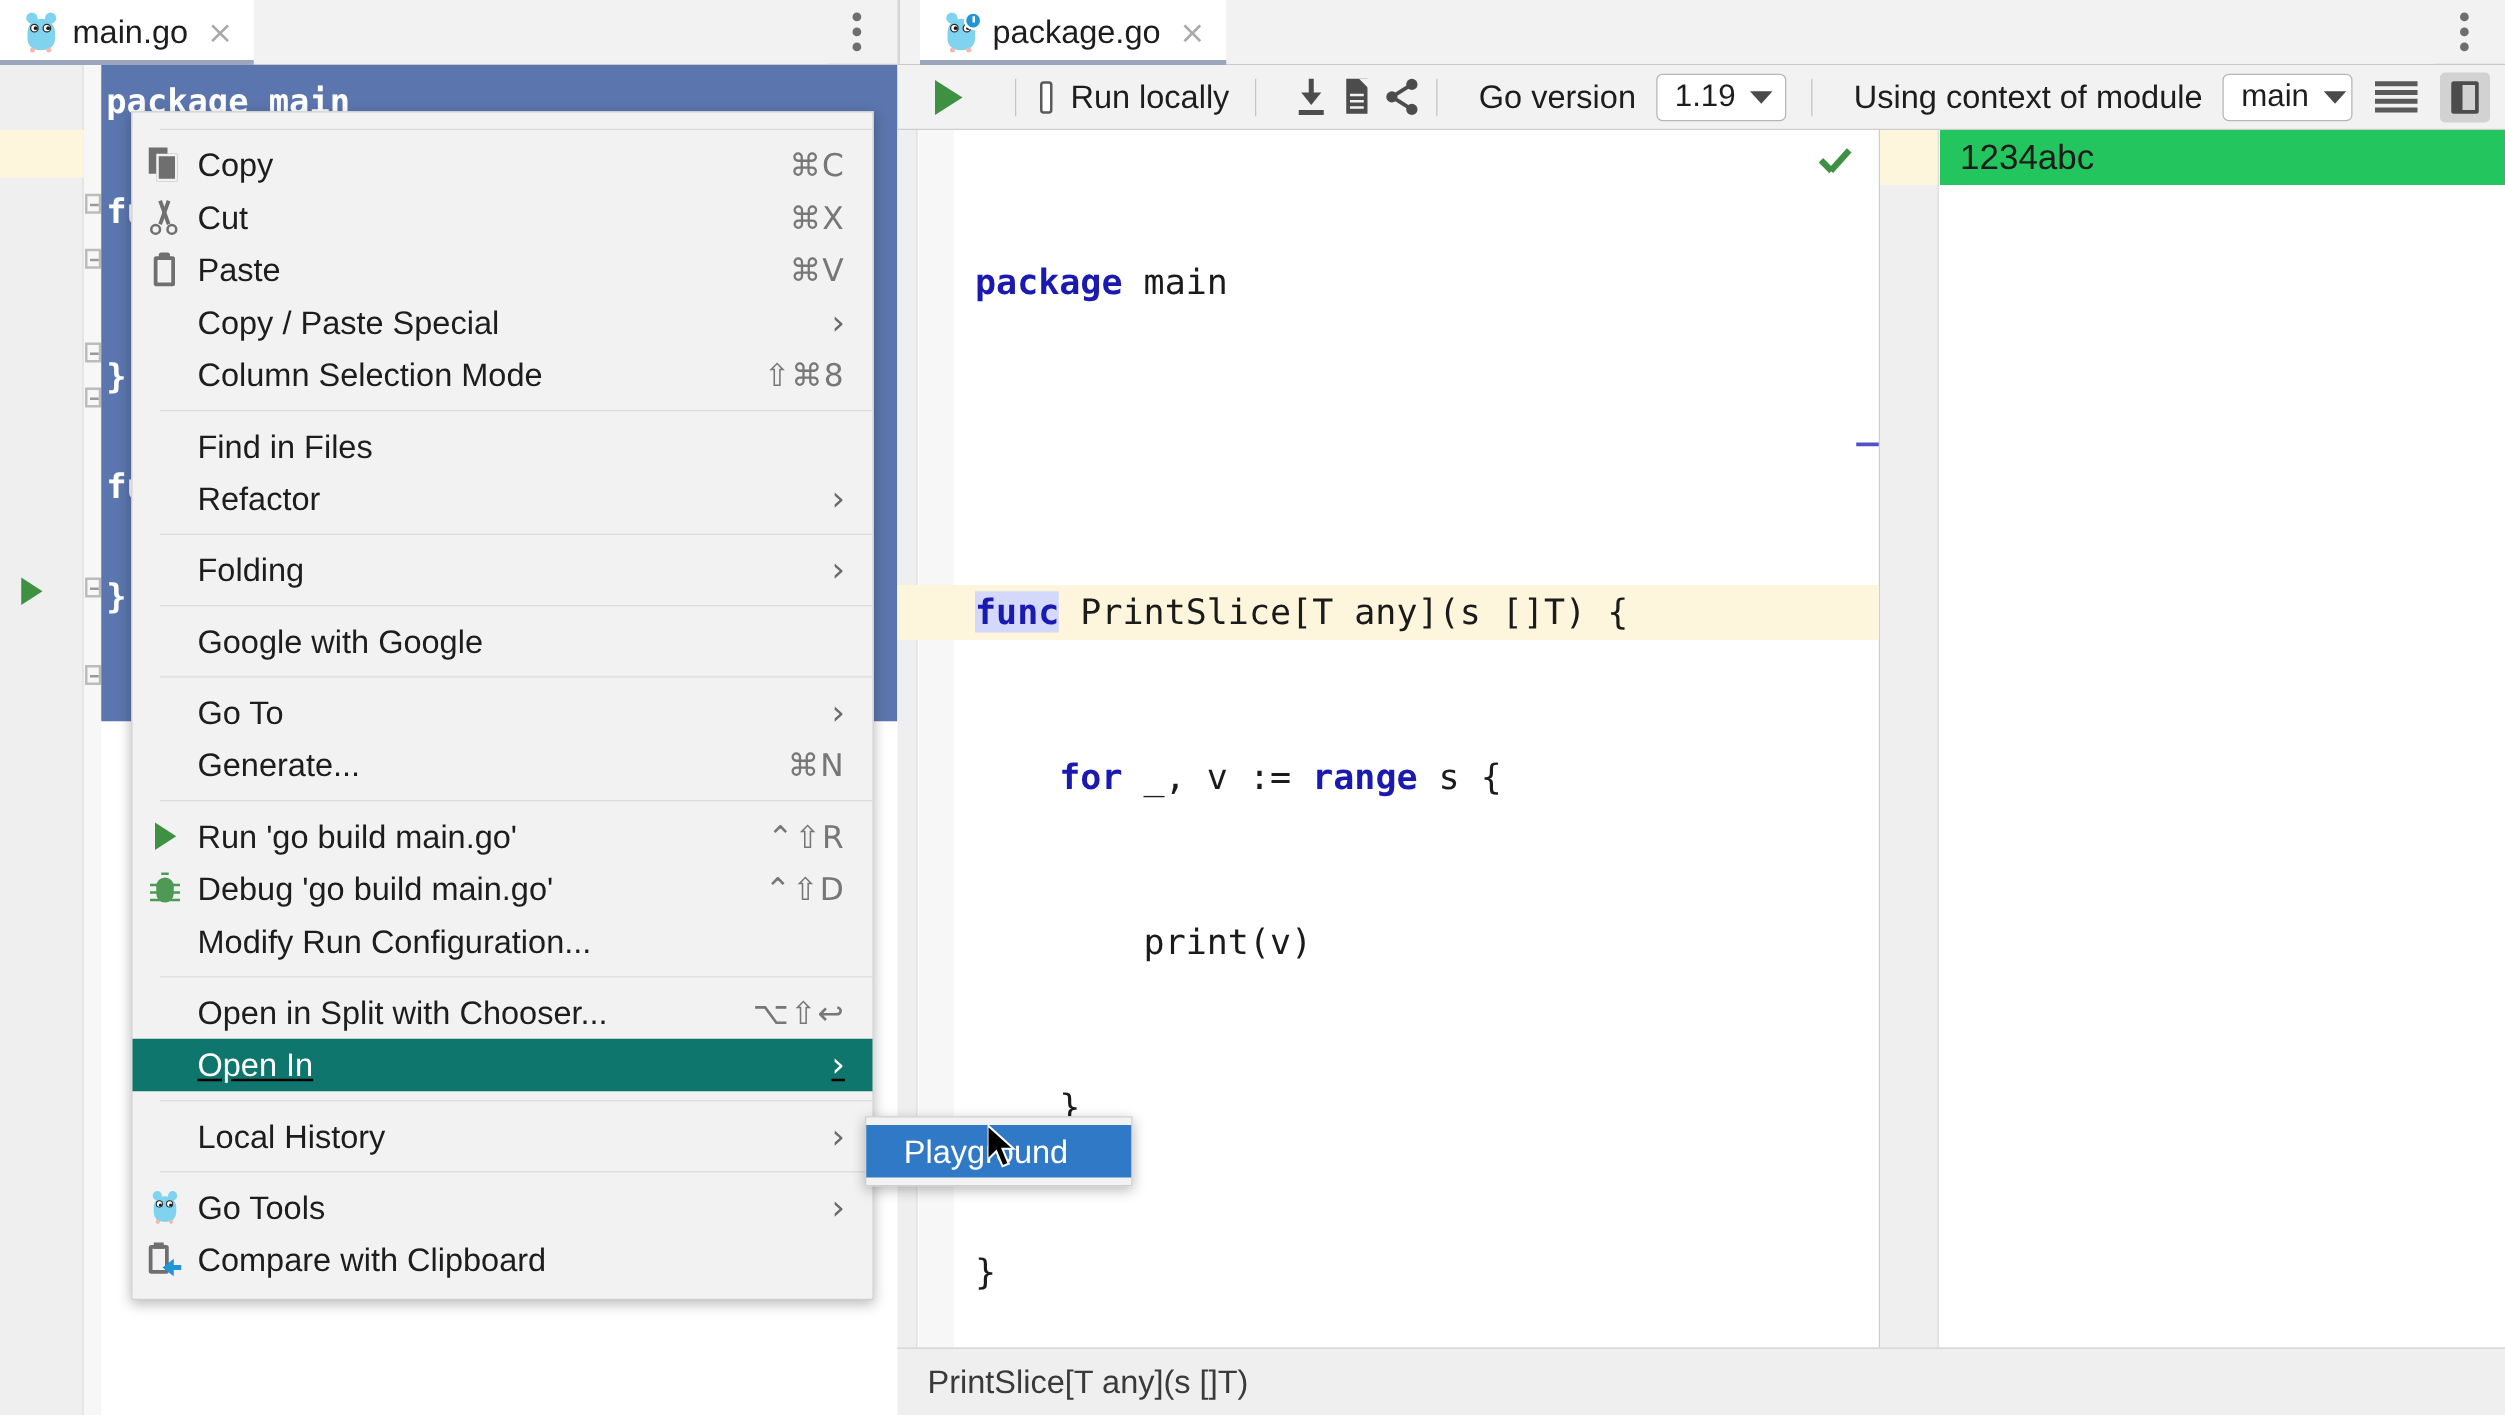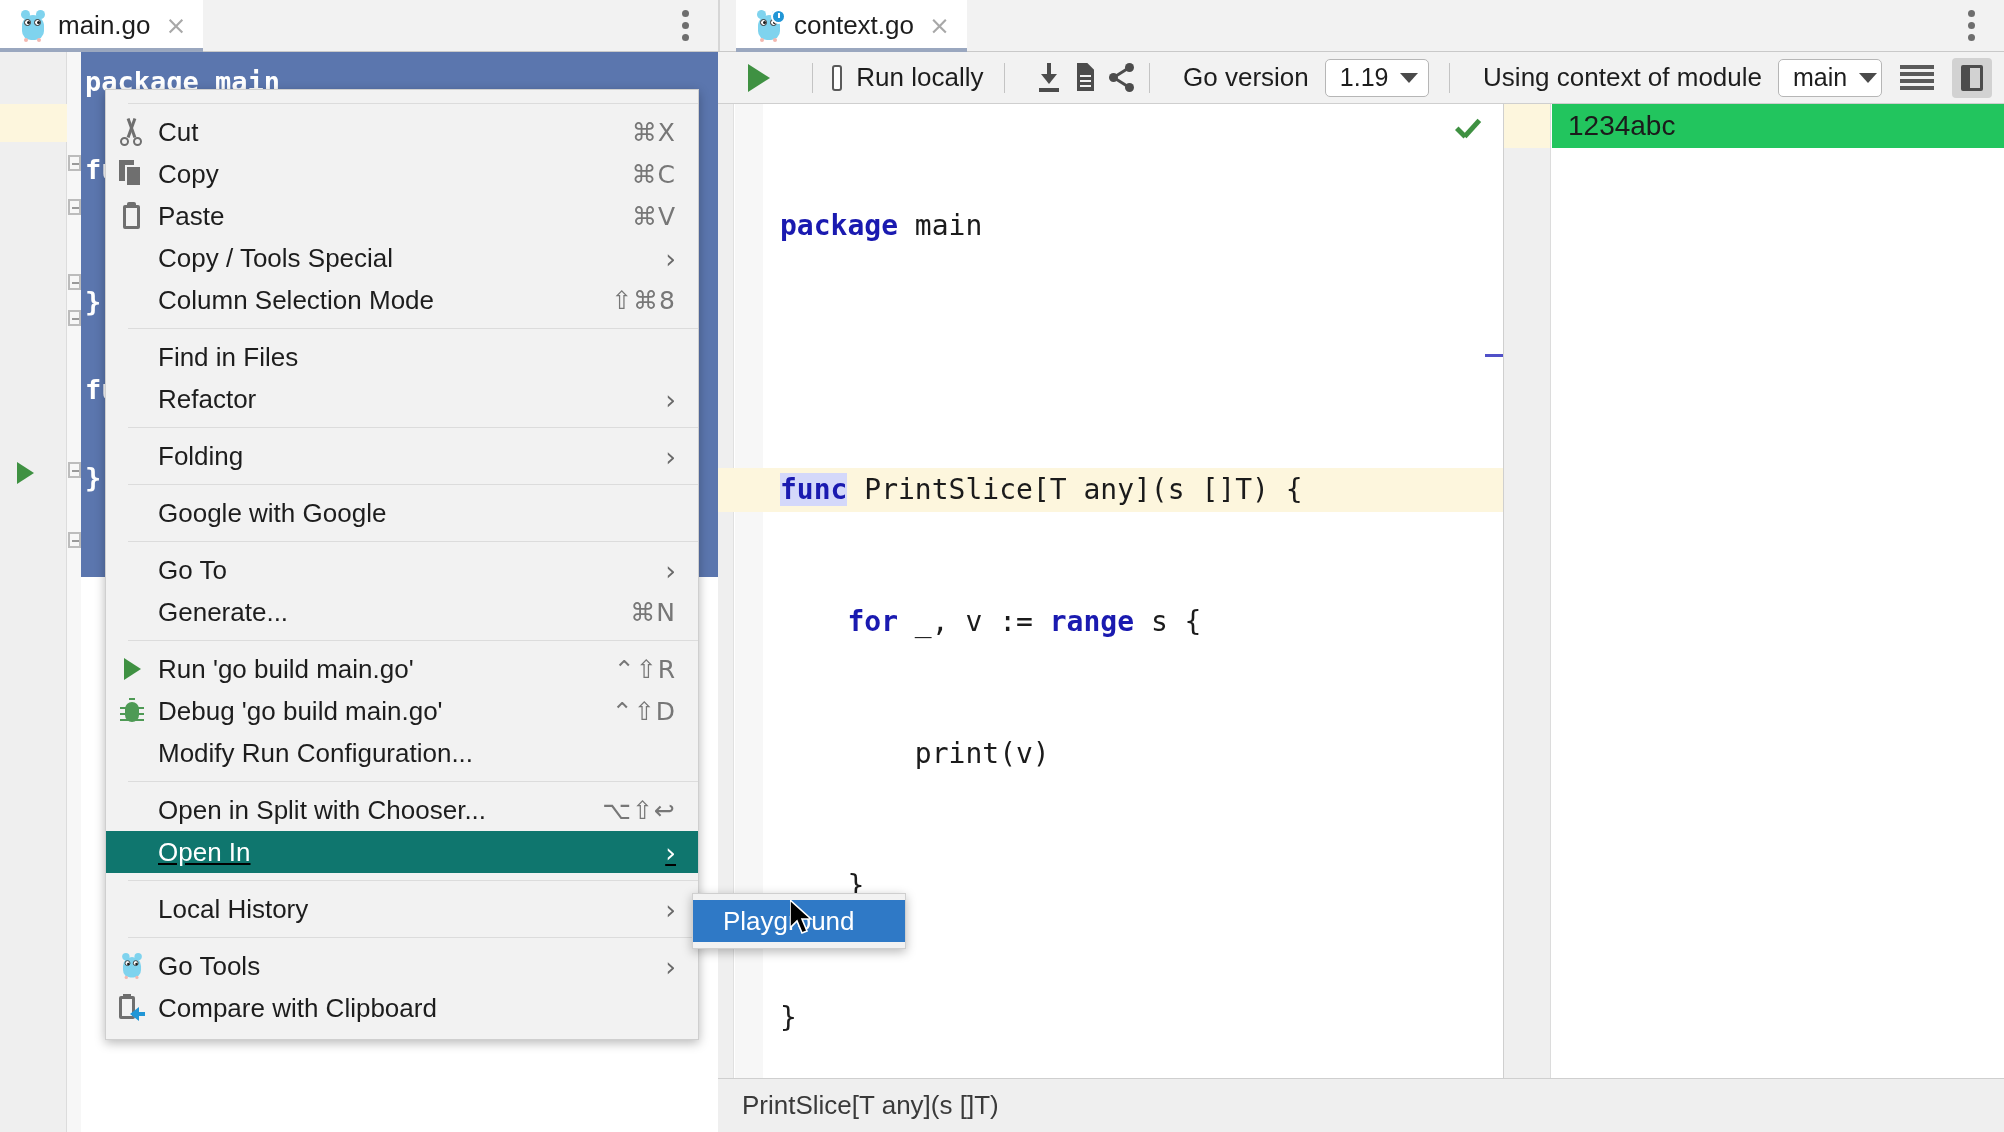--- a/index.html
+++ b/index.html
@@ -418,68 +418,68 @@
       <span class="gopher">
         <i class="ear-l"></i>
           <i class="ear-r"></i>
           <i class="body"></i>
         <i class="eye-l"></i>
           <i class="eye-r"></i>
           <i class="foot-l"></i>
           <i class="foot-r"></i>
         <i class="clockbadge"></i>
       </span>
-      <span class="tab-label">context.go</span>
+      <span class="tab-label">package.go</span>
       <span class="tab-close">×</span>
     </div>
     <div class="tabstrip-fill"></div>
     <div class="kebab">
         <i></i>
         <i></i>
         <i></i>
       </div>
   </div>
 
   <div id="ctxmenu">
       <div class="msep"></div>
+      <div class="mi">
+        <span class="mi-ic">
+          <span class="ic-copy">
+            <i class="back"></i>
+            <i class="front"></i>
+          </span>
+        </span>
+        <span class="mi-lb">Copy</span>
+        <span class="mi-sc">⌘C</span>
+      </div>
       <div class="mi">
         <span class="mi-ic">
           <span class="ic-cut">
             <i class="bl1"></i>
             <i class="bl2"></i>
             <i class="r1"></i>
             <i class="r2"></i>
           </span>
         </span>
         <span class="mi-lb">Cut</span>
         <span class="mi-sc">⌘X</span>
       </div>
       <div class="mi">
         <span class="mi-ic">
-          <span class="ic-copy">
-            <i class="back"></i>
-            <i class="front"></i>
-          </span>
-        </span>
-        <span class="mi-lb">Copy</span>
-        <span class="mi-sc">⌘C</span>
-      </div>
-      <div class="mi">
-        <span class="mi-ic">
           <span class="ic-paste">
             <i class="bd"></i>
             <i class="cl"></i>
           </span>
         </span>
         <span class="mi-lb">Paste</span>
         <span class="mi-sc">⌘V</span>
       </div>
       <div class="mi">
         <span class="mi-ic"></span>
-        <span class="mi-lb">Copy / Tools Special</span>
+        <span class="mi-lb">Copy / Paste Special</span>
         <span class="mi-ar">›</span>
       </div>
       <div class="mi">
         <span class="mi-ic"></span>
         <span class="mi-lb">Column Selection Mode</span>
         <span class="mi-sc">⇧⌘8</span>
       </div>
       <div class="msep"></div>
       <div class="mi">
         <span class="mi-ic"></span>

